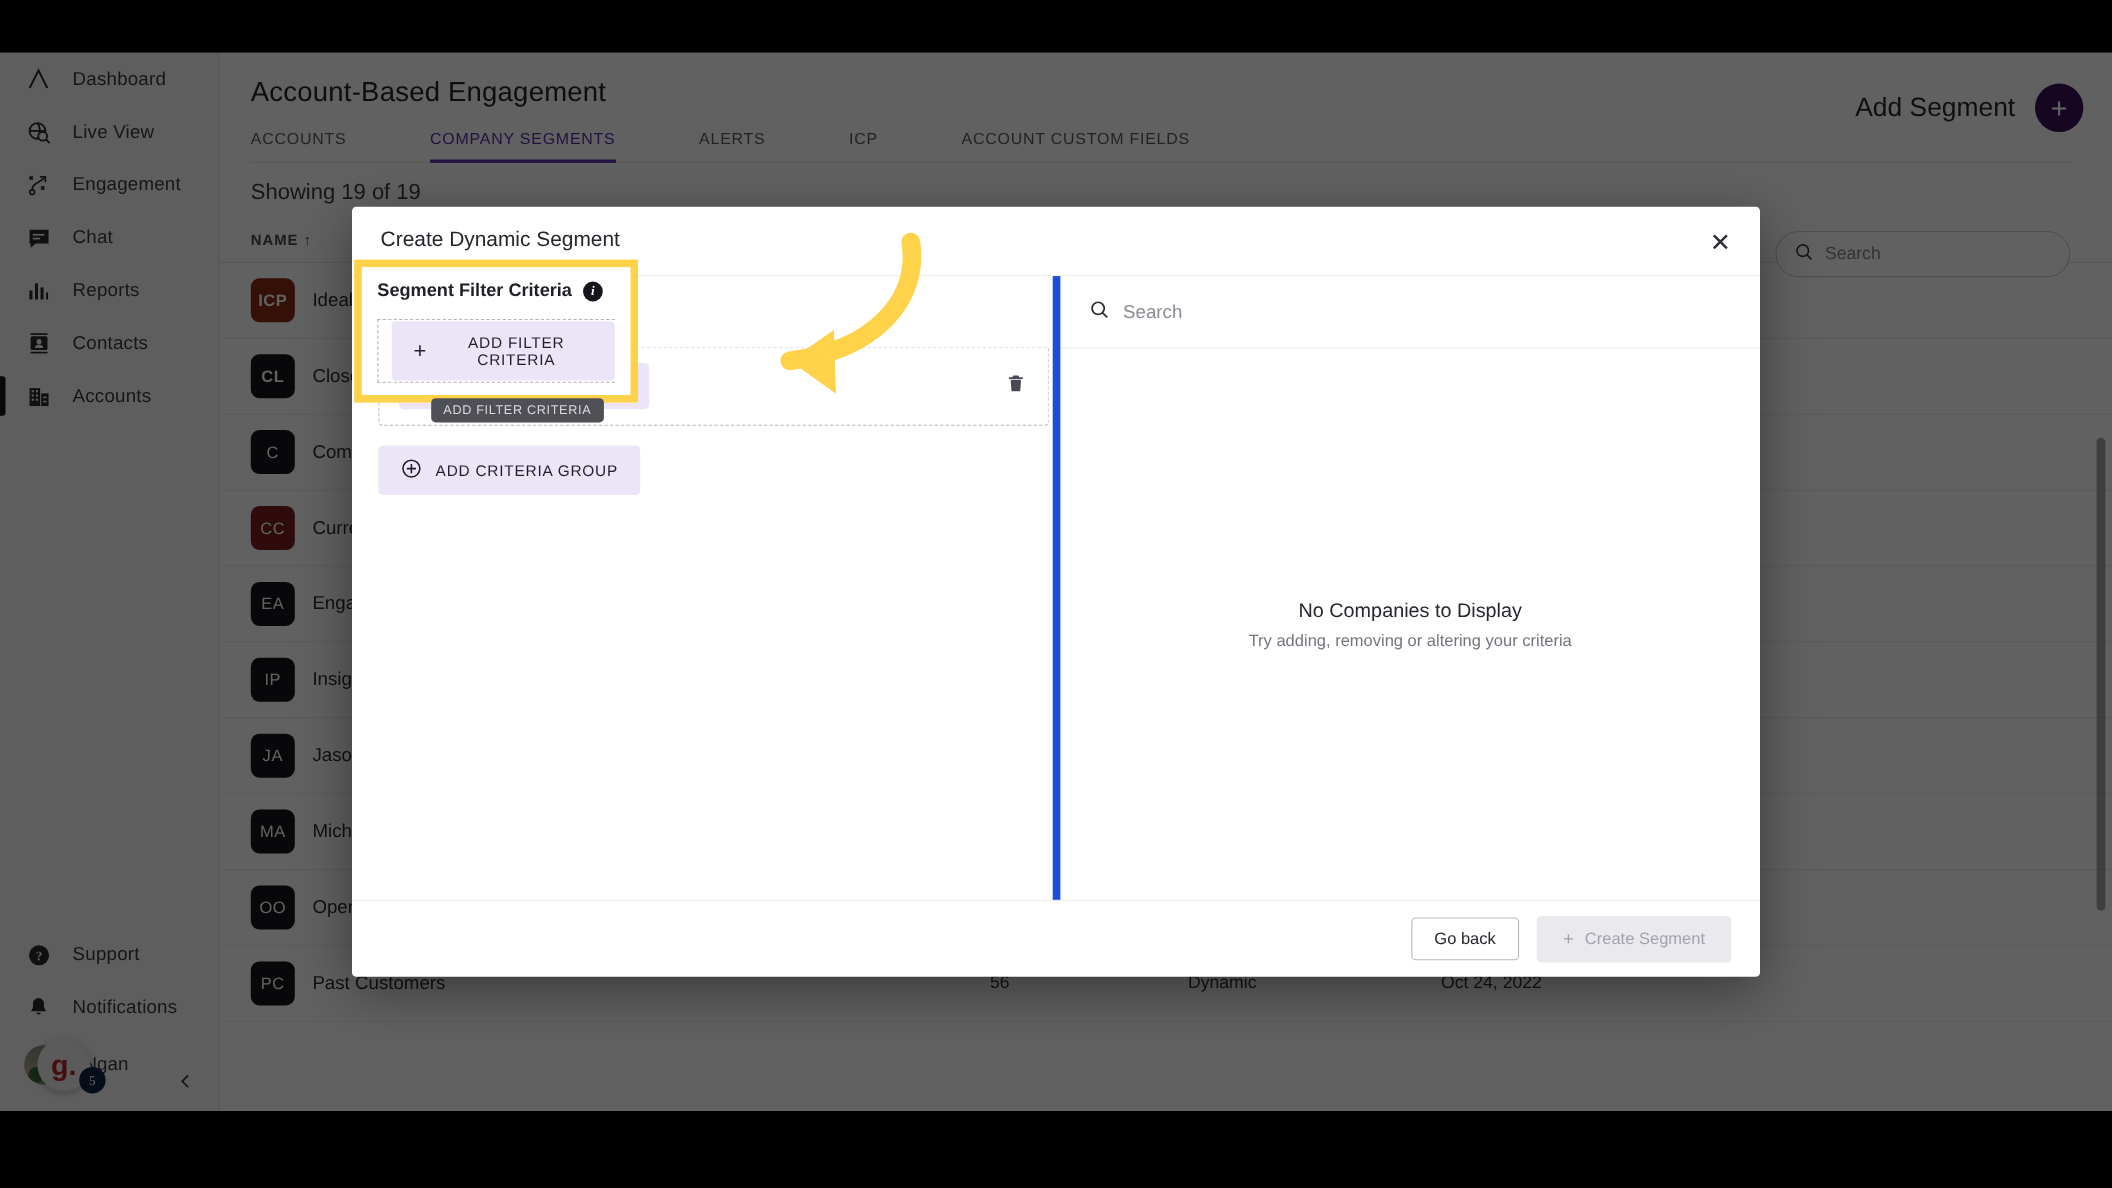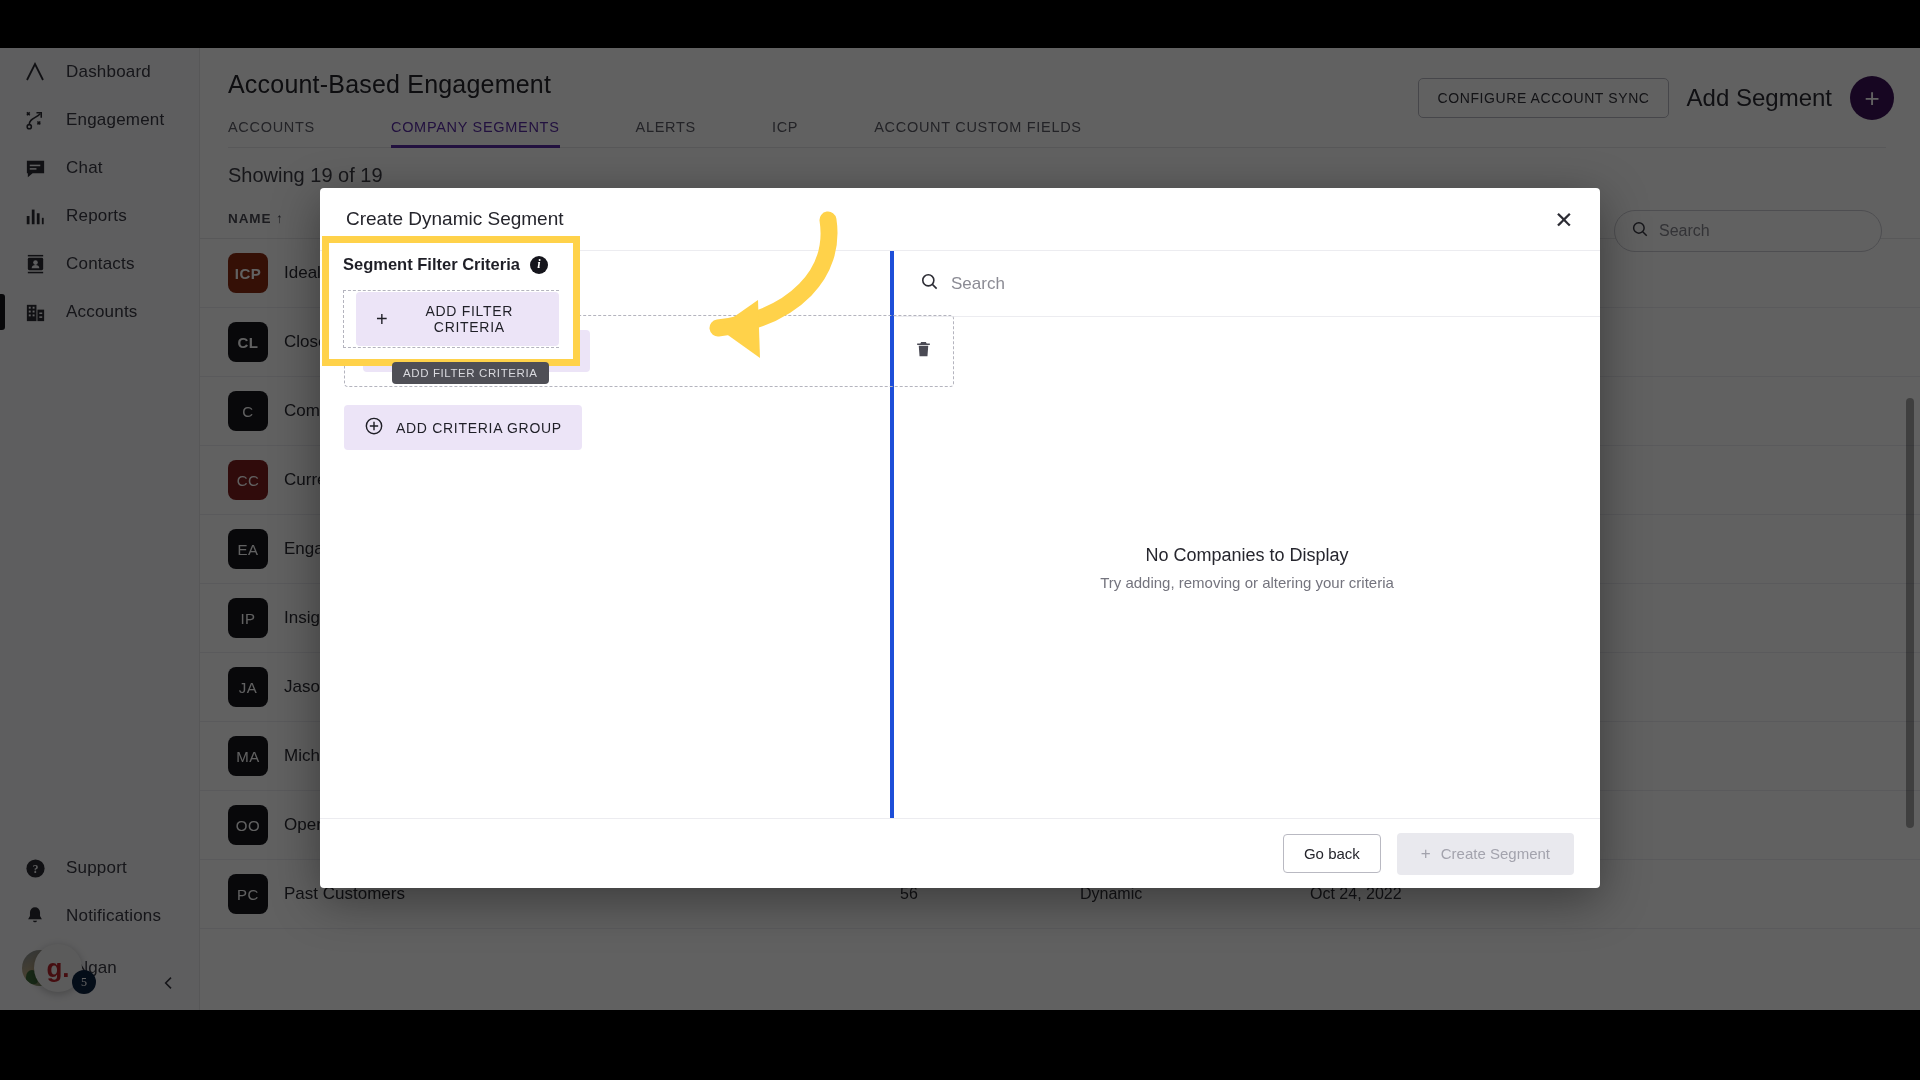--- a/index.html
+++ b/index.html
@@ -160,21 +160,21 @@
     height: 62px; display:flex; align-items:center; padding: 0 26px;
     position: relative; flex: 0 0 62px;
   }
   .modal-title { font-size: 19px; color:#25252c; }
   .modal-close {
     position:absolute; right: 22px; top: 18px; width: 28px; height: 28px;
     display:flex; align-items:center; justify-content:center; cursor:pointer;
     font-size: 23px; color:#2c2c34; font-weight: 300;
   }
   .modal-body { flex: 1; display: flex; min-height: 0; border-top: 1px solid #ececf0; }
-  .modal-left { width: 574px; border-right: 4px solid #1d4ed8; padding: 22px 24px; position: relative; }
+  .modal-left { width: 644px; border-right: 7px solid #1d4ed8; padding: 22px 24px; position: relative; }
   .modal-right { flex: 1; display:flex; flex-direction: column; }
 
   .crit-title-row { display:flex; align-items:center; gap:10px; }
   .crit-title { font-size: 17px; font-weight: 700; color:#1f1f27; }
   .info-dot {
     width: 18px; height: 18px; border-radius: 50%; background:#15151c; color:#fff;
     font-size: 12px; display:flex; align-items:center; justify-content:center;
     font-family: "Liberation Serif", serif; font-style: italic; font-weight:700;
     cursor: pointer;
   }
@@ -262,20 +262,31 @@
 
       <div class="nav-item">
         <span class="ico">
           <svg width="24" height="24" viewBox="0 0 24 24" fill="none" stroke="currentColor" stroke-width="1.8">
               <path d="M4 20 L12 4 L20 20"></path>
             </svg>
         </span>
         <span class="lbl">Dashboard</span>
       </div>
 
+      <div class="nav-item">
+        <span class="ico">
+          <svg width="23" height="23" viewBox="0 0 24 24" fill="none" stroke="currentColor" stroke-width="1.7">
+              <circle cx="10.5" cy="10.5" r="7.5"></circle>
+              <path d="M3 10.5h15M10.5 3c3 3.5 3 11.5 0 15"></path>
+              <circle cx="15.5" cy="15.5" r="4.2" fill="#f7f7f9"></circle>
+              <path d="M18.6 18.6 L22 22"></path>
+            </svg>
+        </span>
+        <span class="lbl">Live View</span>
+      </div>
 
       <div class="nav-item">
         <span class="ico">
           <svg width="23" height="23" viewBox="0 0 24 24" fill="none" stroke="currentColor" stroke-width="1.6">
               <circle cx="5.5" cy="18.5" r="2.2"></circle>
               <path d="M5.5 16.3C5.5 10 12 10 17 5"></path>
               <path d="M13 4h5v5"></path>
               <path d="M3 3.5l3 3M6 3.5l-3 3"></path>
               <path d="M14 13l3 3M17 13l-3 3"></path>
             </svg>
@@ -379,21 +390,20 @@
 
       <div class="tabs">
         <div class="tab">ACCOUNTS</div>
         <div class="tab active">COMPANY SEGMENTS</div>
         <div class="tab">ALERTS</div>
         <div class="tab">ICP</div>
         <div class="tab">ACCOUNT CUSTOM FIELDS</div>
       </div>
 
       <div class="head-actions">
-        <button class="btn-outline">CONFIGURE ACCOUNT SYNC</button>
         <span class="add-seg-label">Add Segment</span>
         <div class="fab">
           <span>+</span>
         </div>
       </div>
     </div>
 
     <div class="showing">Showing 19 of 19</div>
 
     <div class="table-search">

